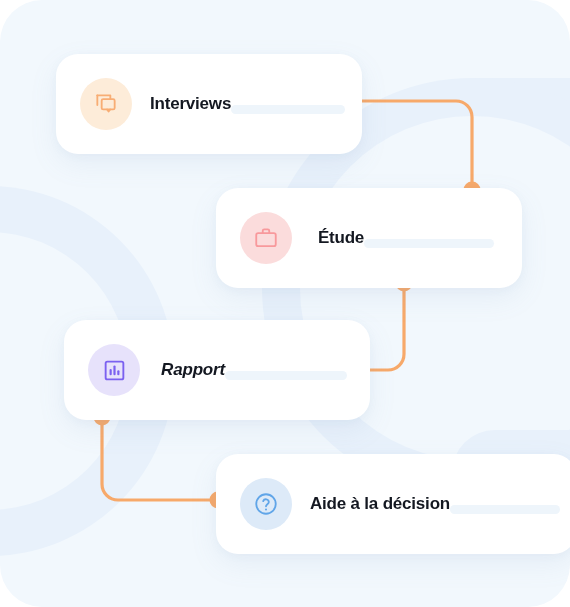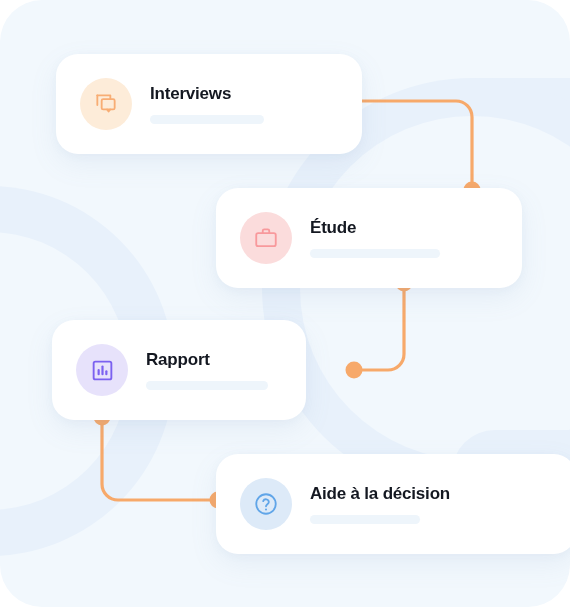--- a/index.html
+++ b/index.html
@@ -114,42 +114,41 @@
     background: #ffffff;
     border-radius: 22px;
     box-shadow: 0 10px 28px rgba(120, 150, 190, 0.10),
                 0 2px 8px rgba(120, 150, 190, 0.06);
     display: flex;
     align-items: center;
     box-sizing: border-box;
   }
   .card-1 { left: 56px;  top: 54px;  width: 306px; height: 100px; }
   .card-2 { left: 216px; top: 188px; width: 306px; height: 100px; }
-  .card-3 { left: 52px;  top: 320px; width: 254px; height: 100px; }
+  .card-3 { left: 64px;  top: 320px; width: 306px; height: 100px; font-style: italic; }
   .card-4 { left: 216px; top: 454px; width: 360px; height: 100px; }
 
   .icon-wrap {
     width: 52px;
     height: 52px;
     border-radius: 50%;
     flex: 0 0 52px;
     margin-left: 24px;
     display: flex;
     align-items: center;
     justify-content: center;
   }
   .icon-interviews { background: #fdecd9; }
   .icon-etude     { background: #fbdcdc; }
   .icon-rapport   { background: #e7e2fb; }
   .icon-aide      { background: #ddeaf8; }
 
   .card-body {
     margin-left: 18px;
     display: flex;
-    flex-direction: column;
     justify-content: center;
     flex: 1 1 auto;
     padding-right: 20px;
   }
   .card-title {
     font-size: 17px;
     font-weight: bold;
     color: #141821;
     letter-spacing: -0.2px;
     line-height: 20px;

